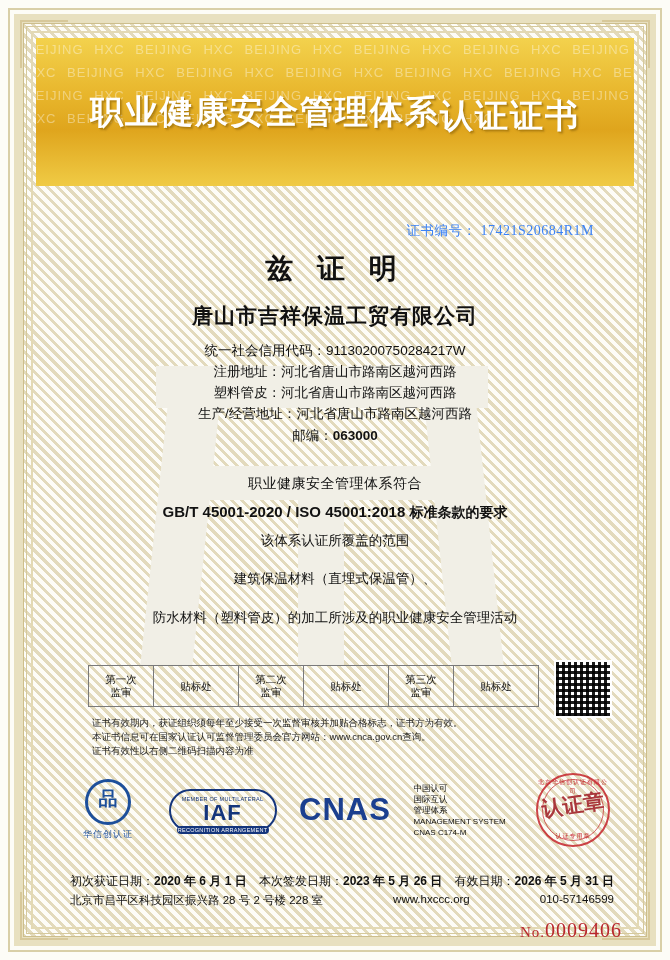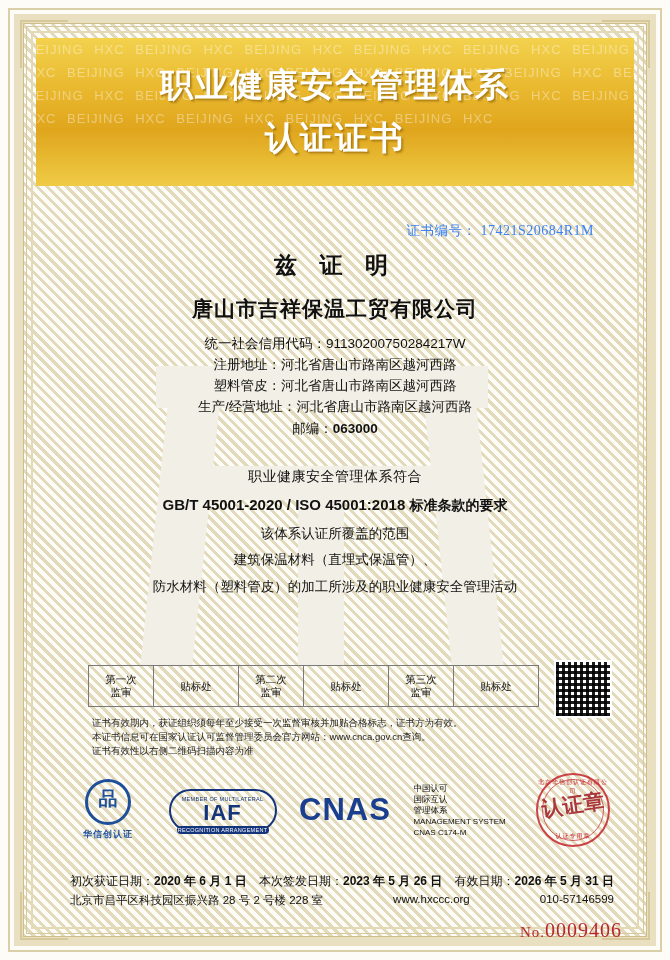--- a/index.html
+++ b/index.html
@@ -95,21 +95,20 @@
   }
 
   
   .header {
     position: absolute;
     left: 36px; top: 38px; right: 36px;
     height: 148px;
     background:
       linear-gradient(180deg, #f3d24d 0%, #e8b62c 38%, #dfa51d 62%, #f0cb45 100%);
     display: flex;
-    flex-direction: column;
     align-items: center;
     justify-content: center;
     overflow: hidden;
   }
   .header::before {
     content: "BEIJING HXC  BEIJING HXC  BEIJING HXC  BEIJING HXC BEIJING HXC  BEIJING HXC  BEIJING HXC  BEIJING HXC BEIJING HXC  BEIJING HXC  BEIJING HXC  BEIJING HXC BEIJING HXC  BEIJING HXC  BEIJING HXC  BEIJING HXC BEIJING HXC  BEIJING HXC  BEIJING HXC  BEIJING HXC BEIJING HXC  BEIJING HXC  BEIJING HXC  BEIJING HXC";
     position: absolute;
     left: -10px; top: 0; width: 720px; height: 148px;
     font-size: 13px;
     line-height: 23px;
@@ -143,21 +142,21 @@
   .cert-no-row .value { font-family: "Liberation Serif", serif; font-size: 14px; }
 
   
   .body-area {
     position: absolute;
     left: 46px; right: 46px; top: 250px;
     text-align: center;
     color: #111;
   }
   .hereby {
-    font-size: 23px;
+    font-size: 28px;
     font-weight: bold;
     letter-spacing: 8px;
     margin-bottom: 14px;
   }
   .company {
     font-size: 21px;
     font-weight: bold;
     letter-spacing: 1px;
     margin-bottom: 10px;
   }
@@ -184,21 +183,21 @@
     margin-top: 10px;
     font-size: 15px;
     font-weight: bold;
   }
   .standard .tail { font-size: 14px; }
   .scope-title {
     margin-top: 10px;
     font-size: 13.5px;
   }
   .scope-line {
-    margin-top: 6px;
+    margin-top: 18px;
     font-size: 13.5px;
     line-height: 21px;
   }
 
   
   .surv-table {
     position: absolute;
     left: 88px; top: 665px;
     width: 430px;
     border-collapse: collapse;
@@ -255,21 +254,21 @@
     border-radius: 50%;
     color: #1d4f9b;
     font-size: 19px;
     font-weight: bold;
     line-height: 34px;
   }
   .logo-hxc .cap {
     margin-top: 3px;
     font-size: 9px;
     color: #1d4f9b;
-    font-weight: bold;
+    font-weight: normal;
     letter-spacing: 1px;
   }
   .logo-iaf {
     width: 108px; height: 43px;
     border: 2px solid #14357c;
     border-radius: 26px;
     color: #14357c;
     text-align: center;
     box-sizing: border-box;
     padding-top: 5px;

